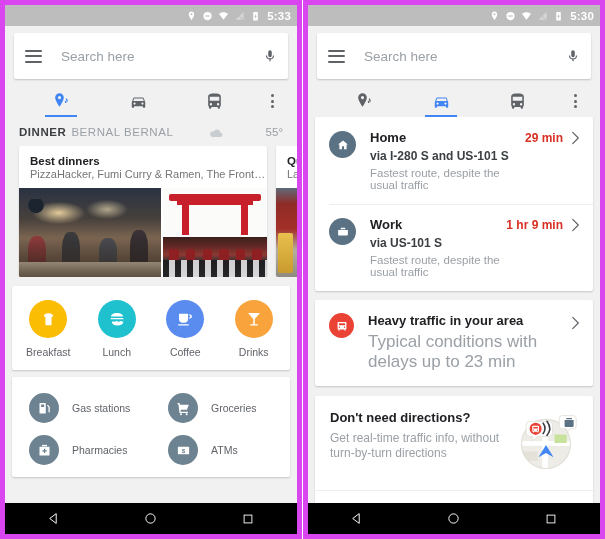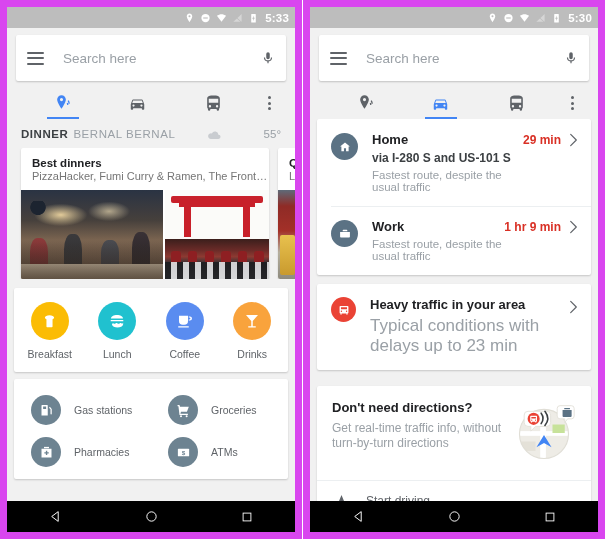--- a/index.html
+++ b/index.html
@@ -11,21 +11,21 @@
   }
   .stage {
     width: 605px; height: 539px;
     display: flex;
     background: #ffffff;
     position: relative;
   }
   .phone {
     width: 302px;
     height: 539px;
-    border: 7px solid #d946ef;
+    border: 5px solid #d946ef;
     background: #f1f1f1;
     display: flex;
     flex-direction: column;
     position: relative;
     overflow: hidden;
   }
   .phone.right { margin-left: 1px; width: 302px; }
 
   
   .statusbar {
@@ -635,20 +635,21 @@
           </div>
         </div>
         <div class="route">
           <div class="r-icon">
             <svg width="14" height="14" viewBox="0 0 24 24">
                 <path fill="#ffffff" d="M9.2 4.6h5.6c.7 0 1.2.5 1.2 1.2v1.4h-8V5.8c0-.7.5-1.2 1.2-1.2zM3.6 8.6h16.8v8a1.4 1.4 0 0 1-1.4 1.4H5a1.4 1.4 0 0 1-1.4-1.4z"></path>
               </svg>
           </div>
           <div class="r-body">
             <div class="r-title">Work</div>
+            <div class="r-via">via US-101 S</div>
             <div class="r-note">Fastest route, despite the usual traffic</div>
           </div>
           <div class="r-right">
             <span class="r-eta">1 hr 9 min</span>
             <svg class="chev" viewBox="0 0 12 20">
                 <path d="M2 2 L10 10 L2 18" fill="none" stroke="#5f6368" stroke-width="1.7" stroke-linecap="round" stroke-linejoin="round"></path>
               </svg>
           </div>
         </div>
       </div>
@@ -663,21 +664,21 @@
           <div class="alert-body">
             <div class="alert-title">Heavy traffic in your area</div>
             <div class="alert-sub">Typical conditions with delays up to 23 min</div>
           </div>
           <svg class="chev" style="margin-top:3px" viewBox="0 0 12 20">
               <path d="M2 2 L10 10 L2 18" fill="none" stroke="#5f6368" stroke-width="1.7" stroke-linecap="round" stroke-linejoin="round"></path>
             </svg>
         </div>
       </div>
 
-      <div class="card" style="margin-top:16px;">
+      <div class="card" style="margin-top:10px;">
         <div class="promo">
           <div class="promo-body">
             <div class="promo-title">Don't need directions?</div>
             <div class="promo-sub">Get real-time traffic info, without turn-by-turn directions</div>
           </div>
           <div class="promo-thumb">
             <svg viewBox="0 0 70 70" width="66" height="66">
               <defs>
                 <clipPath id="mapclip">
                     <circle cx="35" cy="36" r="26"></circle>

